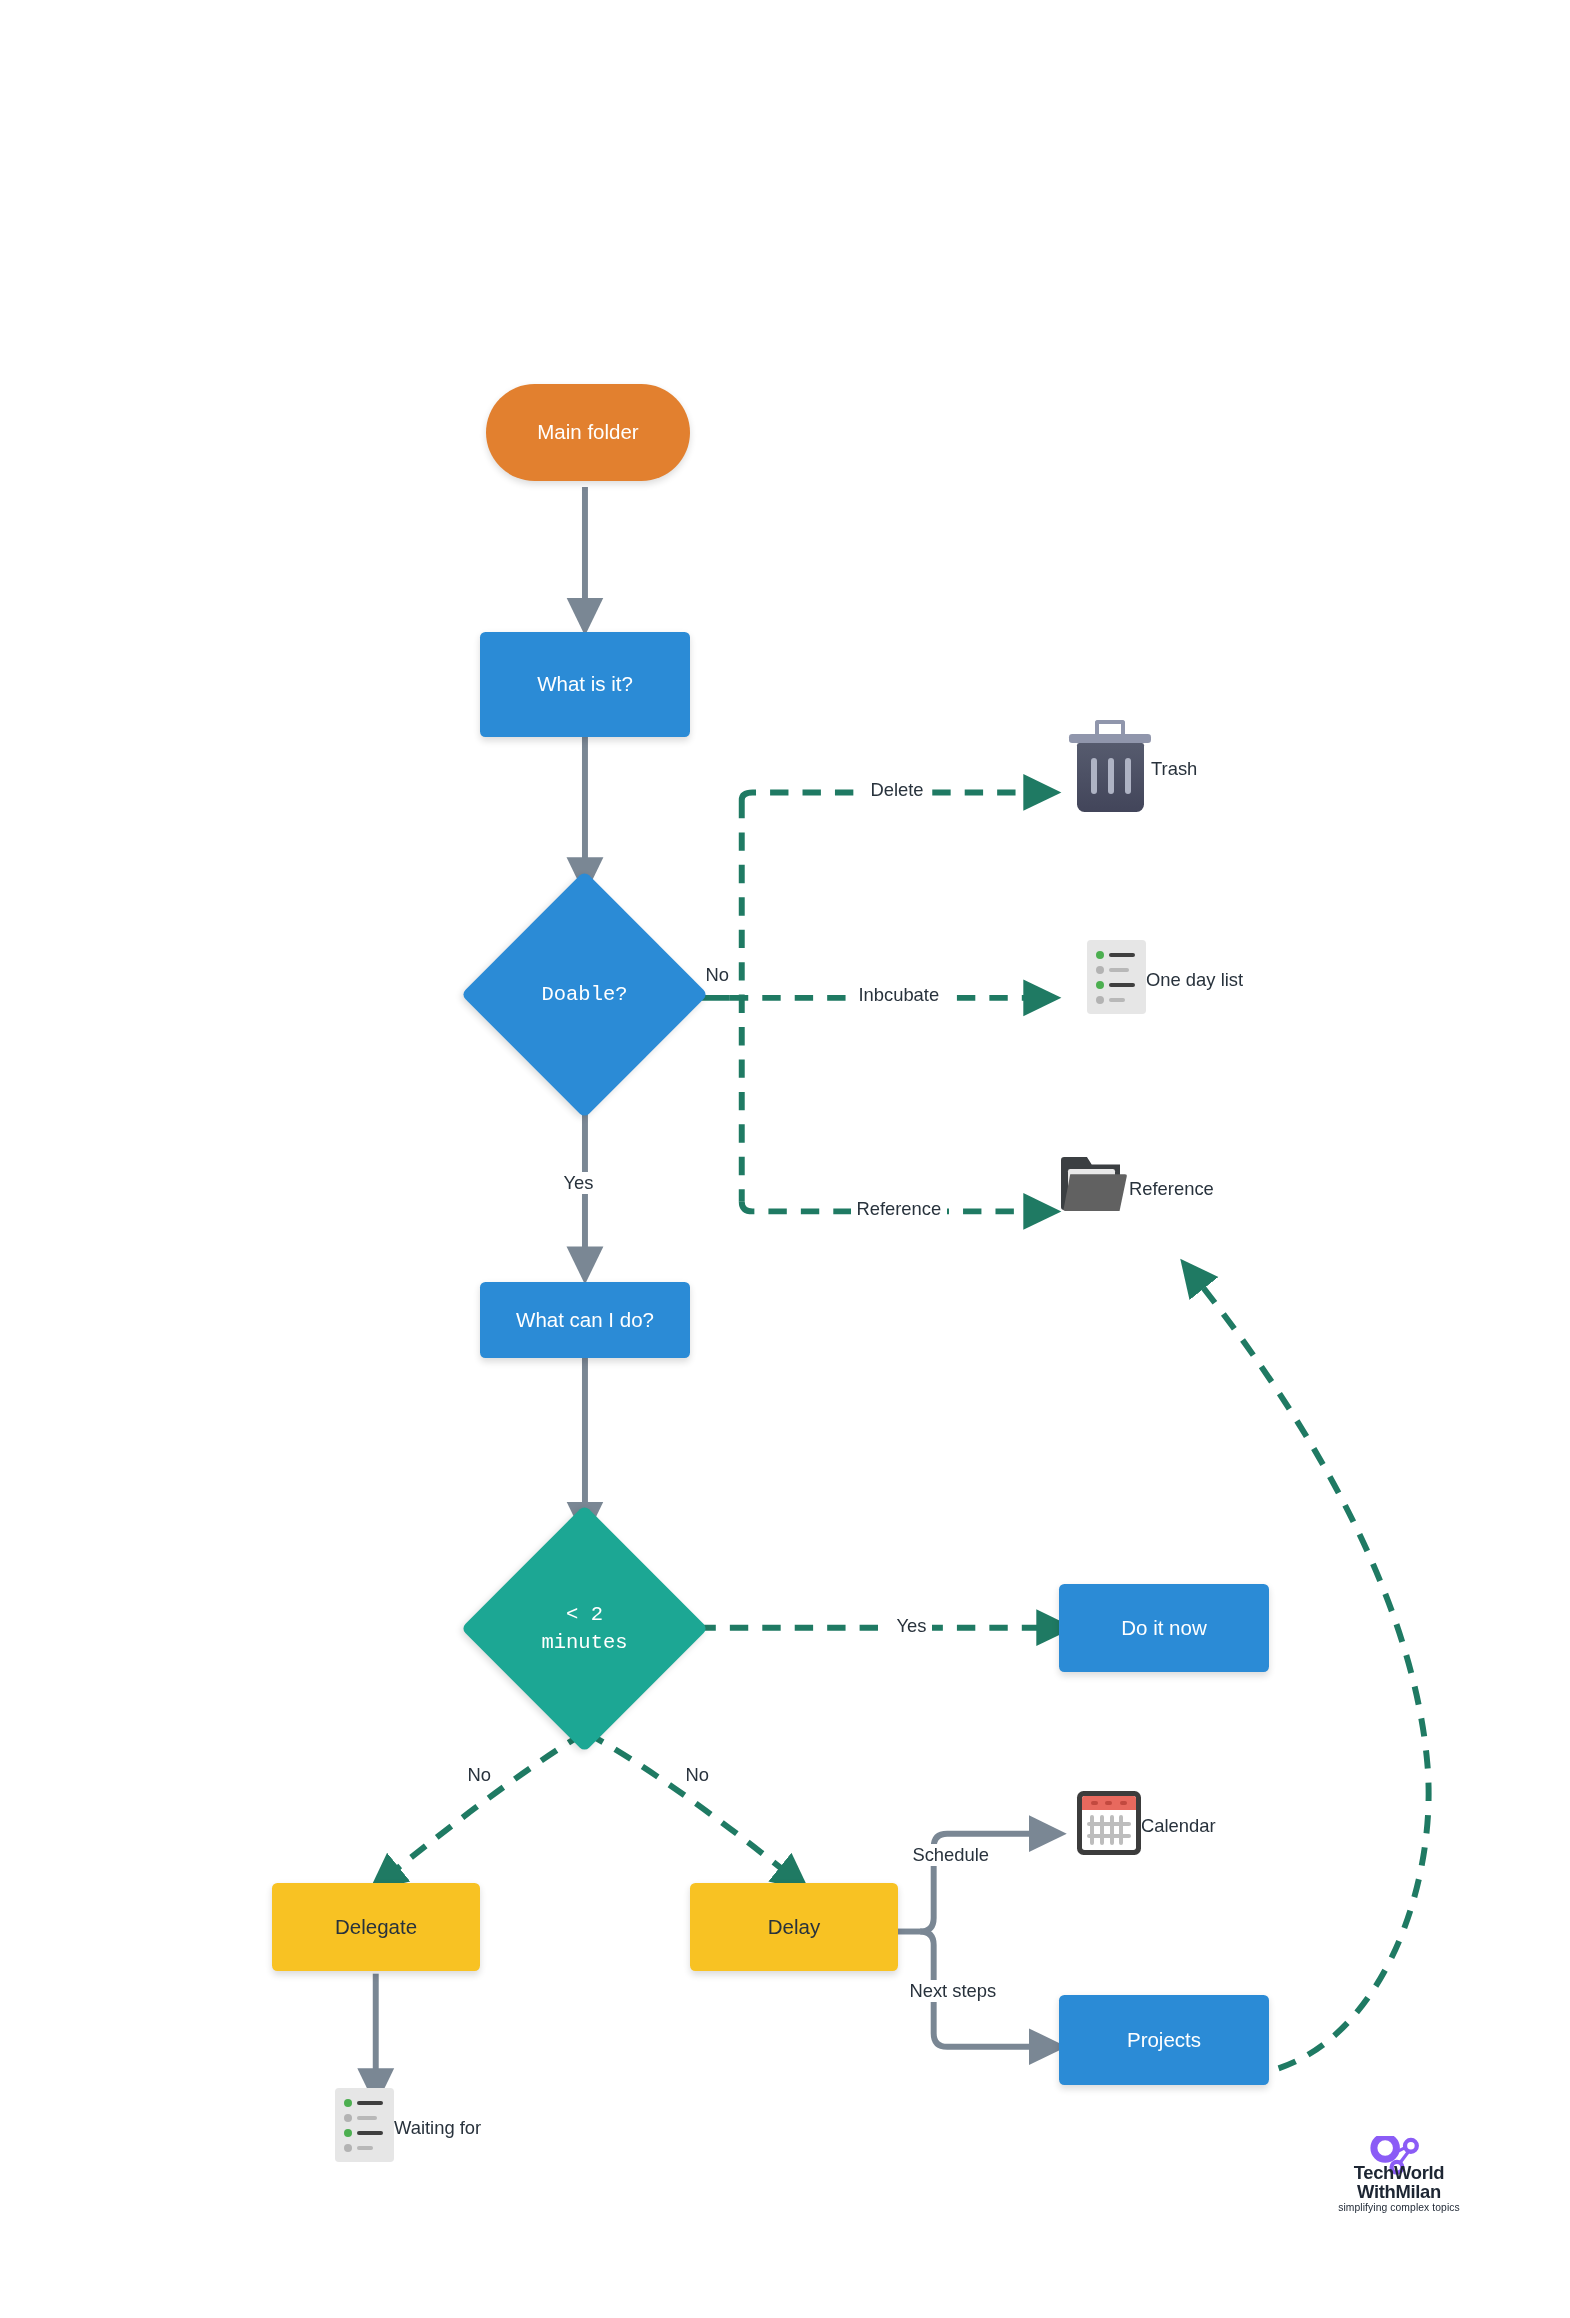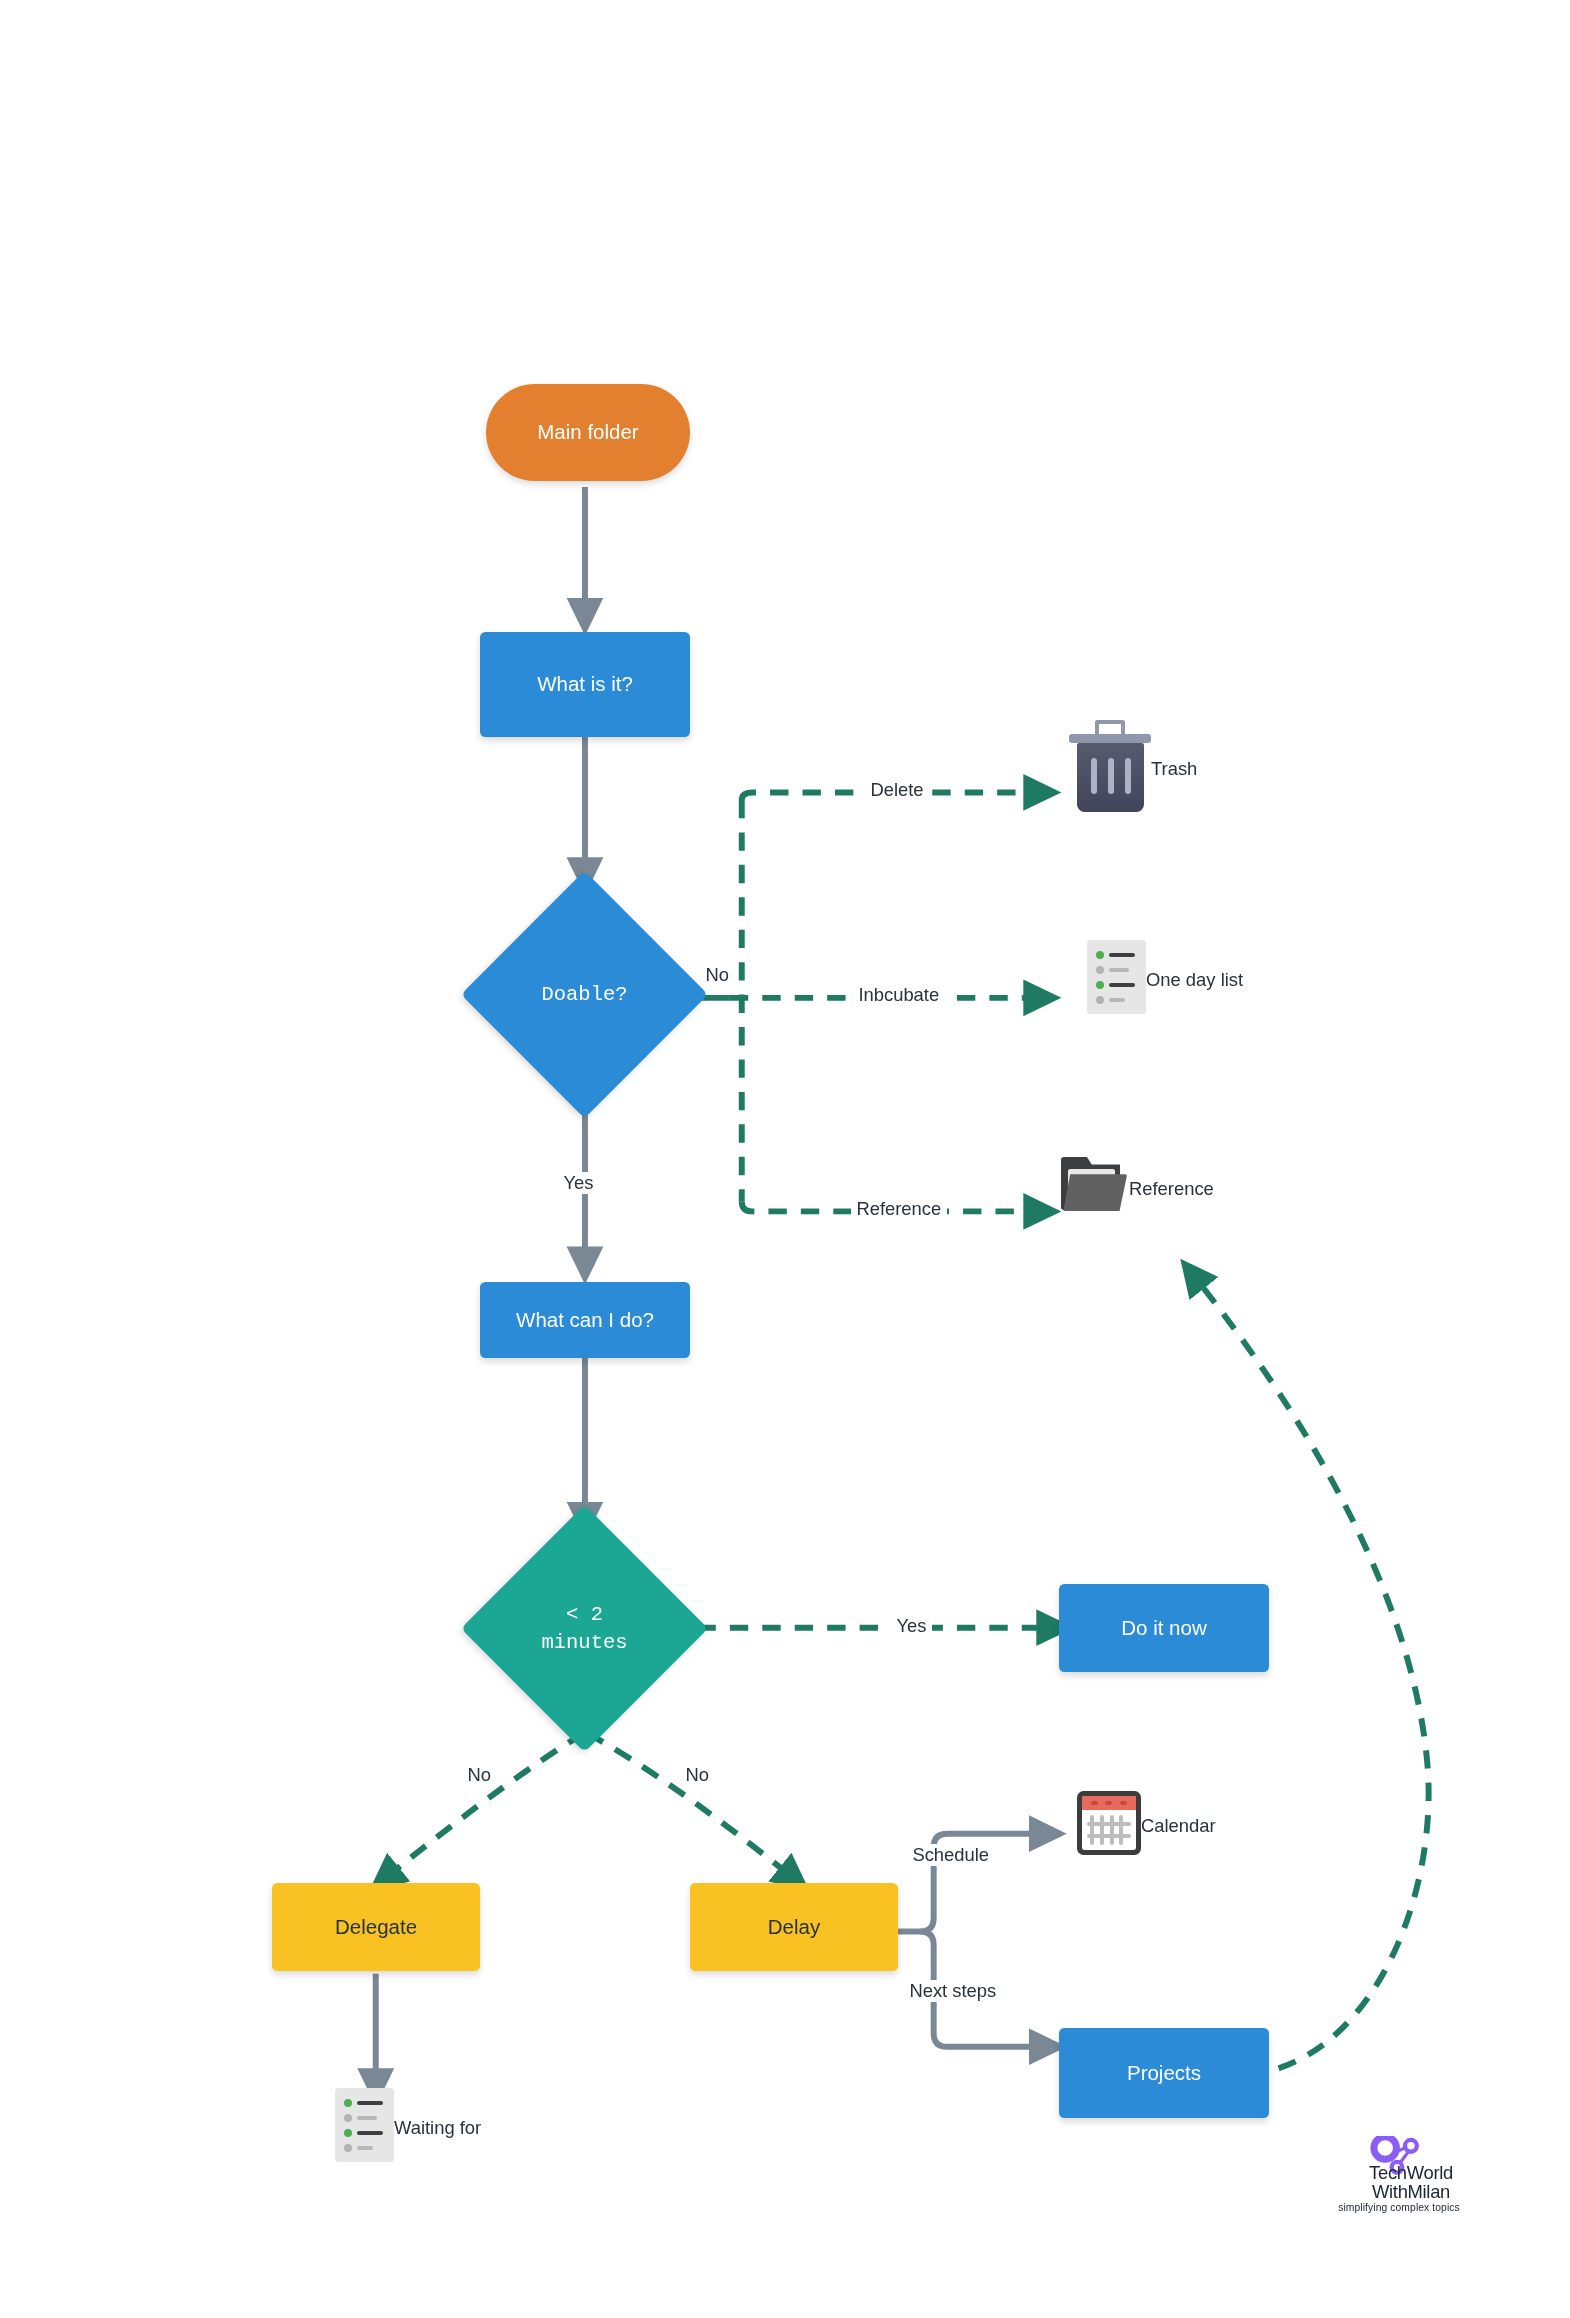--- a/index.html
+++ b/index.html
@@ -203,22 +203,22 @@
   
   .logo {
     position: absolute;
     left: 1318px;
     top: 2137px;
     width: 162px;
     height: 97px;
   }
   .logo-graphic { position: absolute; left: 50px; top: -1.1px; width: 59px; height: 39px; }
   .logo-line1, .logo-line2 {
-    position: absolute; left: 12px; width: 162px;
-    color: #1d2633; font-weight: normal; font-size: 18.4px; letter-spacing: -0.3px;
+    position: absolute; left: 0; width: 162px;
+    color: #1d2633; font-weight: bold; font-size: 18.4px; letter-spacing: -0.3px;
     text-align: center;
   }
   .logo-line1 { top: 25px; }
   .logo-line2 { top: 44px; }
   .logo-tag {
     position: absolute; left: 0; top: 65px; width: 162px; text-align: center;
     color: #1d2633; font-size: 10.3px; letter-spacing: 0.1px;
   }
 </style>
 </head>
@@ -299,21 +299,21 @@
   </div>
 
   <div class="node node-rect yellow" style="left:272px; top:1883px; width:208px; height:88px;">
     <span class="node-label">Delegate</span>
   </div>
 
   <div class="node node-rect yellow" style="left:690px; top:1883px; width:208px; height:88px;">
     <span class="node-label">Delay</span>
   </div>
 
-  <div class="node node-rect blue" style="left:1059px; top:1995px; width:210px; height:90px;margin-top:33px;">
+  <div class="node node-rect blue" style="left:1059px; top:1995px; width:210px; height:90px;">
     <span class="node-label">Projects</span>
   </div>
 
   <div class="icon-node" style="left:1069px; top:720px;">
     <div class="trash-icon">
       <div class="trash-lid-handle"></div>
       <div class="trash-lid"></div>
       <div class="trash-body">
         <div class="trash-stripe" style="left:14px;"></div>
         <div class="trash-stripe" style="left:31px;"></div>

